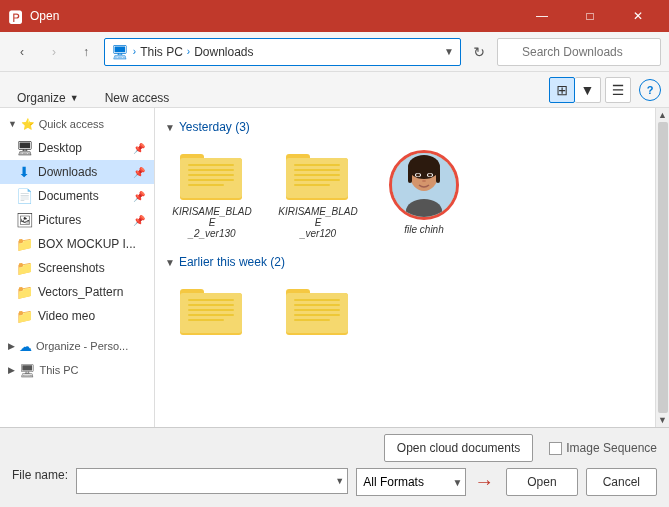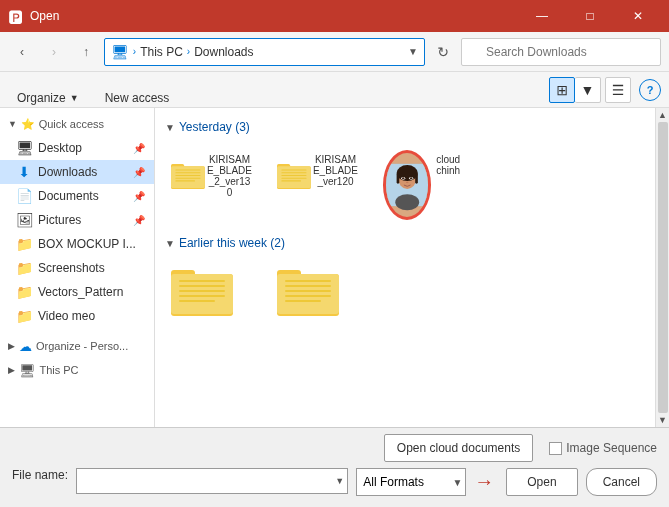--- a/index.html
+++ b/index.html
@@ -43,21 +43,21 @@
       font-size: 12px; gap: 4px;
     }
     .address-path-arrow { color: #0078d7; font-size: 10px; }
     .address-path-text { font-size: 12px; color: #333; }
     .refresh-btn {
       width: 28px; height: 28px; display: flex; align-items: center; justify-content: center;
       cursor: pointer; font-size: 14px; color: #555; border-radius: 3px;
     }
     .search-box {
       height: 28px; border: 1px solid #ccc; border-radius: 2px; padding: 0 6px 0 24px;
-      font-size: 12px; width: 200px; background: white; position: relative;
+      font-size: 12px; width: 164px; background: white; position: relative;
     }
     .search-wrapper { position: relative; }
     .search-icon-inner {
       position: absolute; left: 6px; top: 50%; transform: translateY(-50%);
       color: #888; font-size: 11px; pointer-events: none;
     }
 
     
     .toolbar {
       background: #f5f5f5;
@@ -112,22 +112,22 @@
     .file-area {
       flex: 1; background: white; overflow-y: auto; padding: 8px;
       position: relative;
     }
     .section-header {
       font-size: 12px; color: #0050a0; padding: 4px 2px; display: flex; align-items: center; gap: 4px;
     }
     .section-header-arrow { font-size: 10px; color: #555; }
     .files-row { display: flex; gap: 16px; padding: 8px 4px; flex-wrap: wrap; }
     .file-item {
-      display: flex; flex-direction: row; align-items: flex-start; width: 90px;
-      cursor: pointer; padding: 4px; border-radius: 3px;
+      display: flex; flex-direction: column; align-items: center; width: 90px;
+      cursor: pointer; padding: 4px; border-radius: 3px; font-style: italic;
     }
     .file-name { font-size: 10px; color: #333; text-align: center; margin-top: 4px; word-break: break-word; }
     
     
     .file-thumb {
       width: 70px; height: 70px; border-radius: 50%; border: 3px solid #e74c3c;
       overflow: hidden; display: flex; align-items: center; justify-content: center;
       background: #d9a880;
     }
 
@@ -161,21 +161,21 @@
       position: absolute; right: 4px; top: 50%; transform: translateY(-50%);
       font-size: 10px; color: #555; pointer-events: none;
     }
     .open-btn {
       height: 28px; padding: 0 20px; background: white; border: 1px solid #999;
       font-size: 12px; cursor: pointer; color: #333; border-radius: 2px;
       position: relative;
     }
     .cancel-btn {
       height: 28px; padding: 0 16px; background: white; border: 1px solid #999;
-      font-size: 12px; cursor: pointer; color: #333; border-radius: 11px;
+      font-size: 12px; cursor: pointer; color: #333; border-radius: 2px;
     }
     .arrow-indicator {
       color: #c0392b; font-size: 20px; margin-right: 4px;
     }
     .folder-svg { width: 64px; height: 52px; }
   </style>
 </head>
 <body>
 
 <div class="title-bar">
@@ -338,21 +338,21 @@
             <ellipse cx="26" cy="22" rx="3" ry="2" fill="white"></ellipse>
             <ellipse cx="38" cy="22" rx="3" ry="2" fill="white"></ellipse>
             <ellipse cx="26" cy="22" rx="2" ry="1.5" fill="#3a2010"></ellipse>
             <ellipse cx="38" cy="22" rx="2" ry="1.5" fill="#3a2010"></ellipse>
 
             <path d="M27,32 Q32,36 37,32" stroke="#a06050" stroke-width="1.5" fill="none"></path>
 
             <ellipse cx="32" cy="28" rx="2" ry="1" fill="#c07858"></ellipse>
           </svg>
         </div>
-        <span class="file-name">cloud chinh</span>
+        <span class="file-name">file chinh</span>
       </div>
     </div>
 
     <div class="section-header">
       <span class="section-header-arrow">▼</span>
       <span>Earlier this week (2)</span>
     </div>
     <div class="files-row">
       <div class="file-item">
         <svg class="folder-svg" viewBox="0 0 64 52">

